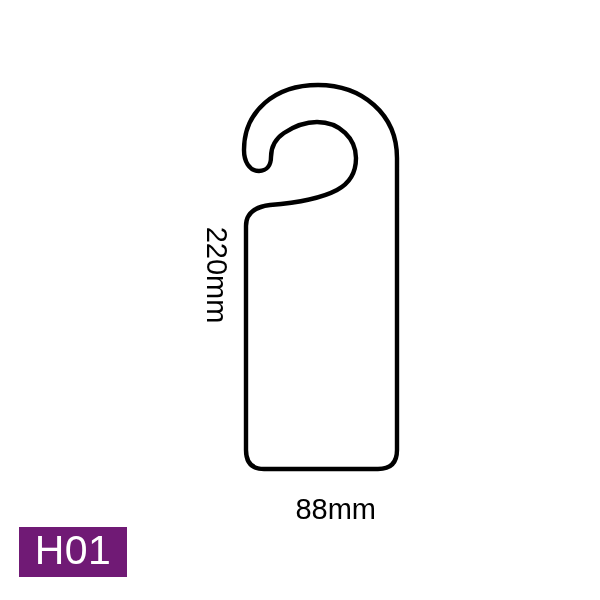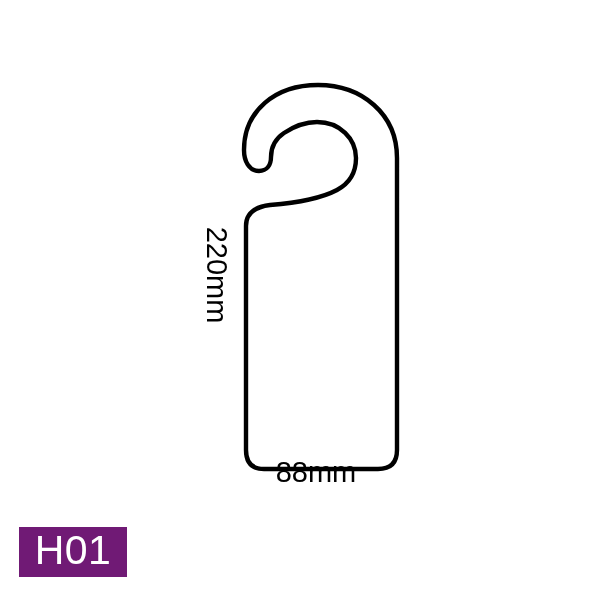--- a/index.html
+++ b/index.html
@@ -31,22 +31,23 @@
   .dim-height {
     left: 167px;
     top: 261px;
     width: 100px;
     height: 28px;
     transform: rotate(90deg);
     transform-origin: 50% 50%;
   }
   .dim-width {
     left: 256px;
-    top: 458px;
+    top: 495px;
     width: 120px;
+    text-align: right;
   }
   .code-badge {
     position: absolute;
     left: 19px;
     top: 527px;
     width: 108px;
     height: 50px;
     background: #701a75;
     color: #ffffff;
     display: flex;

